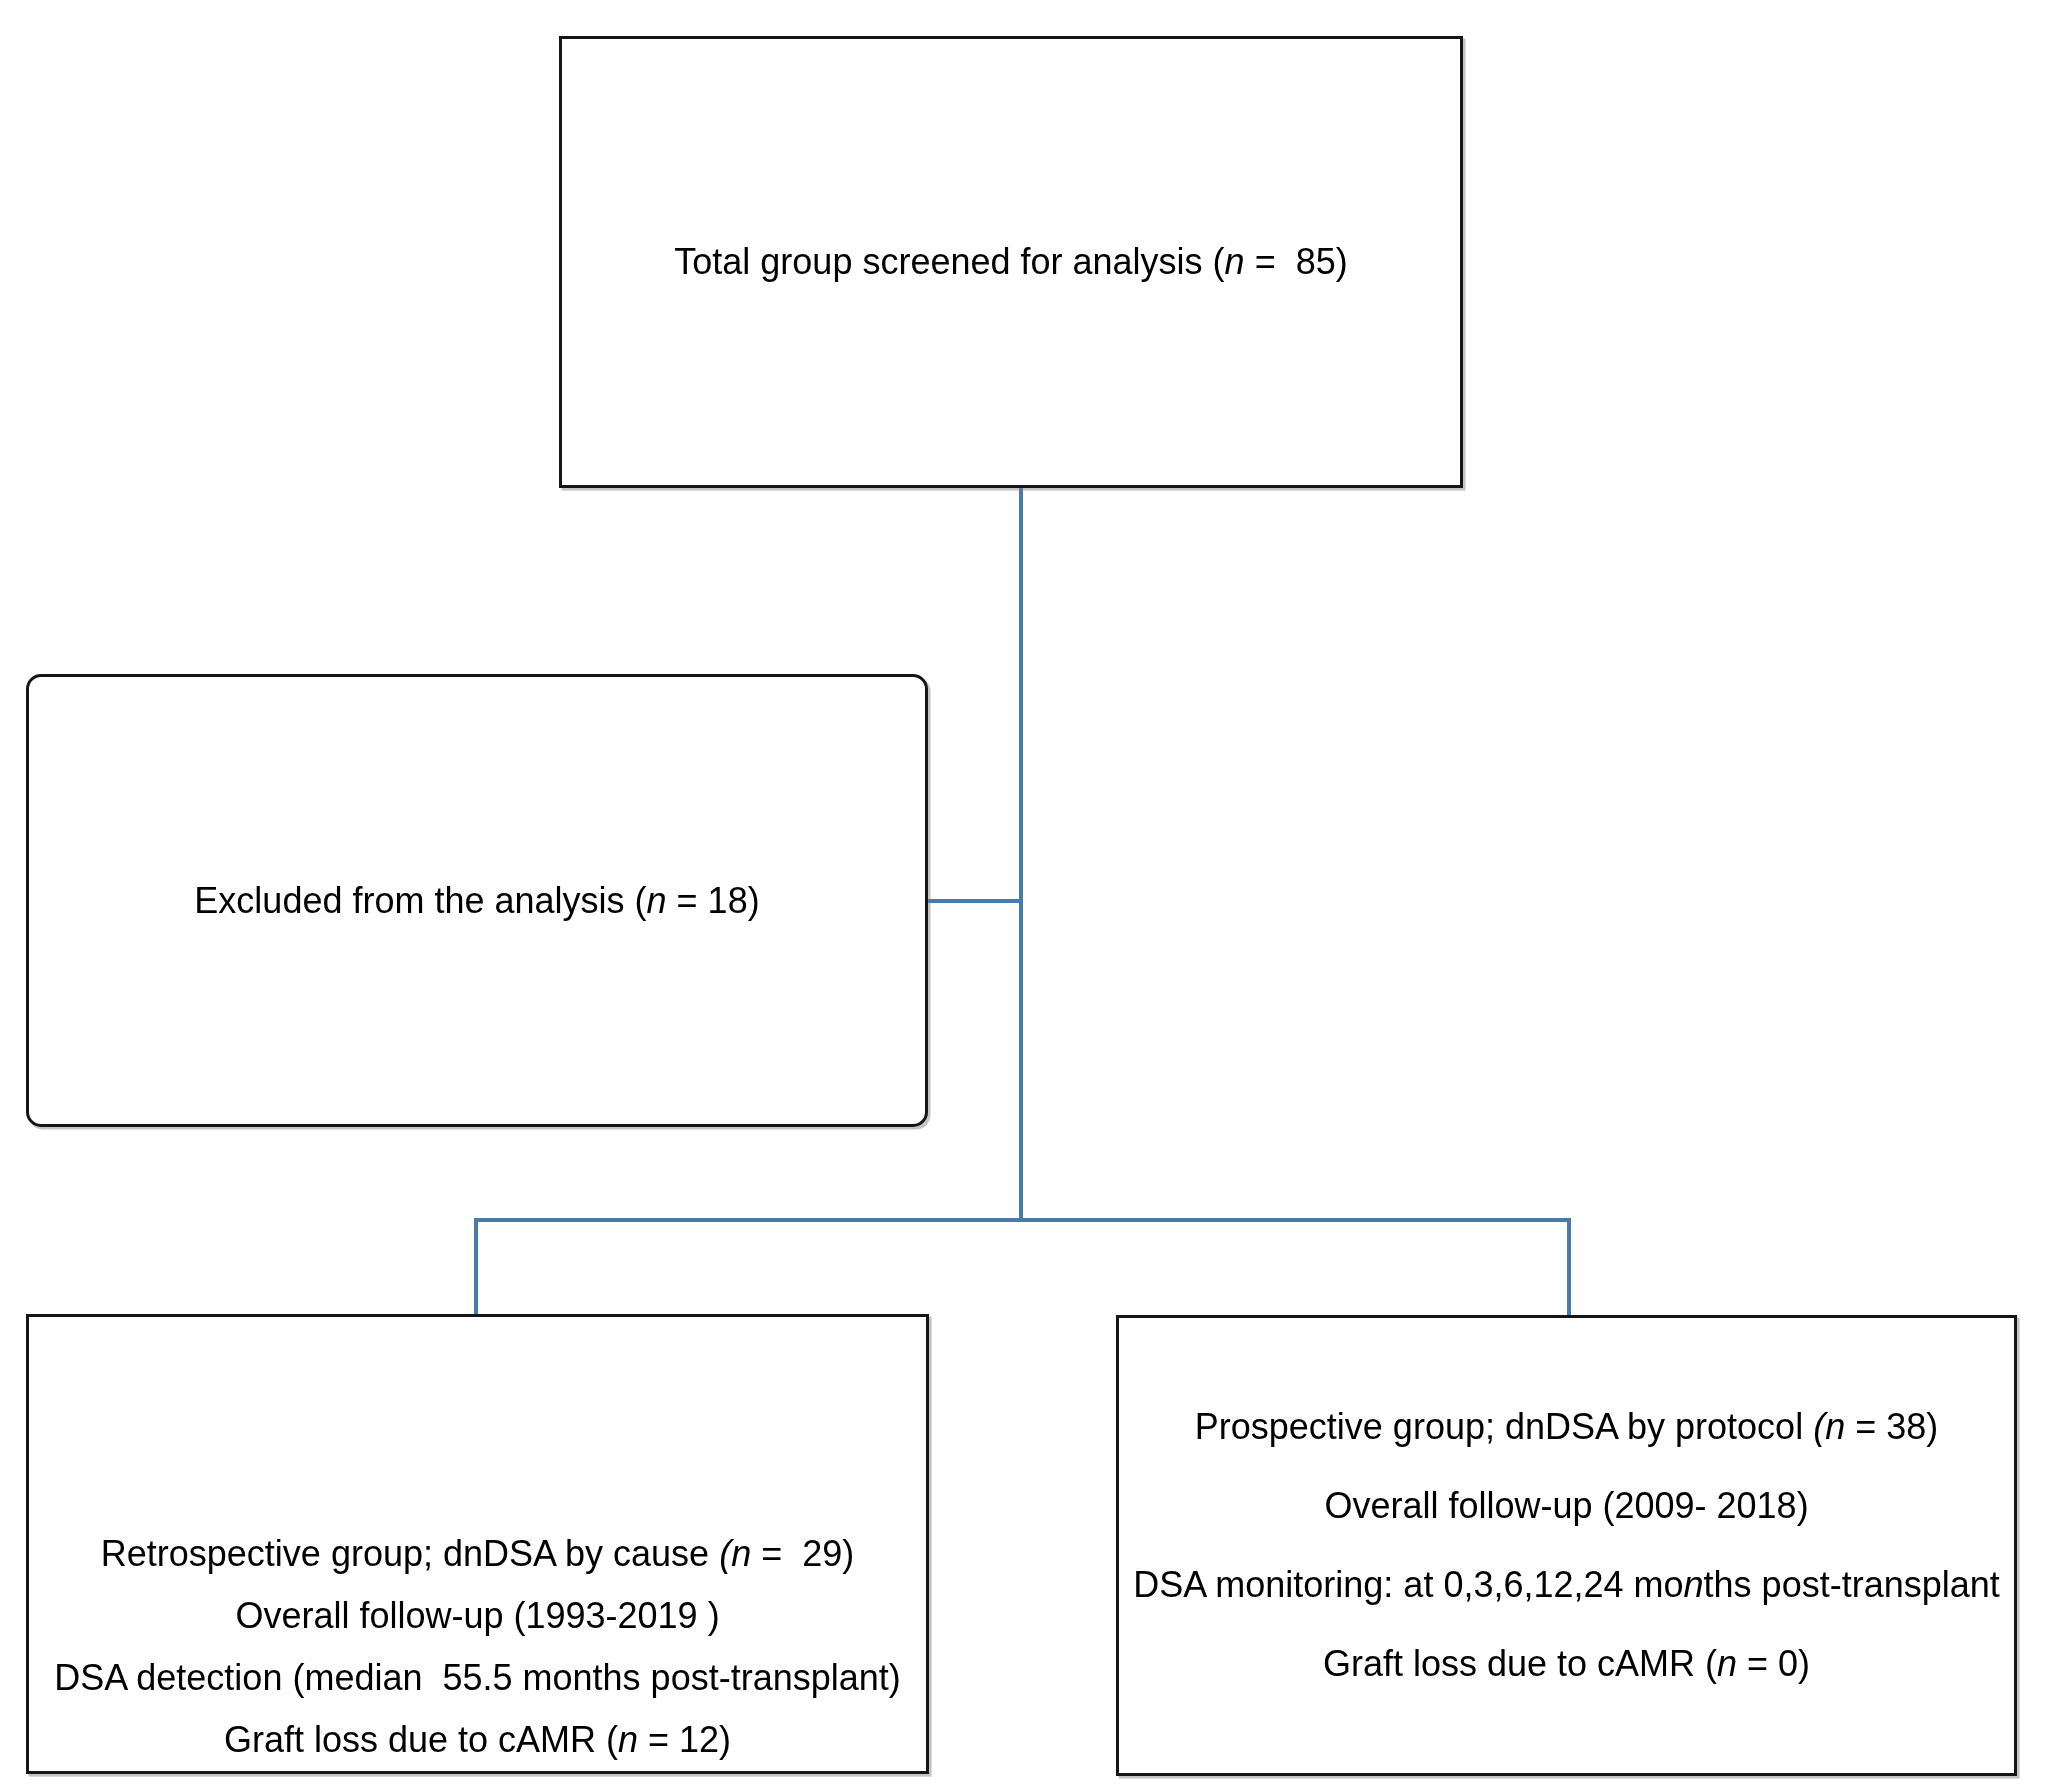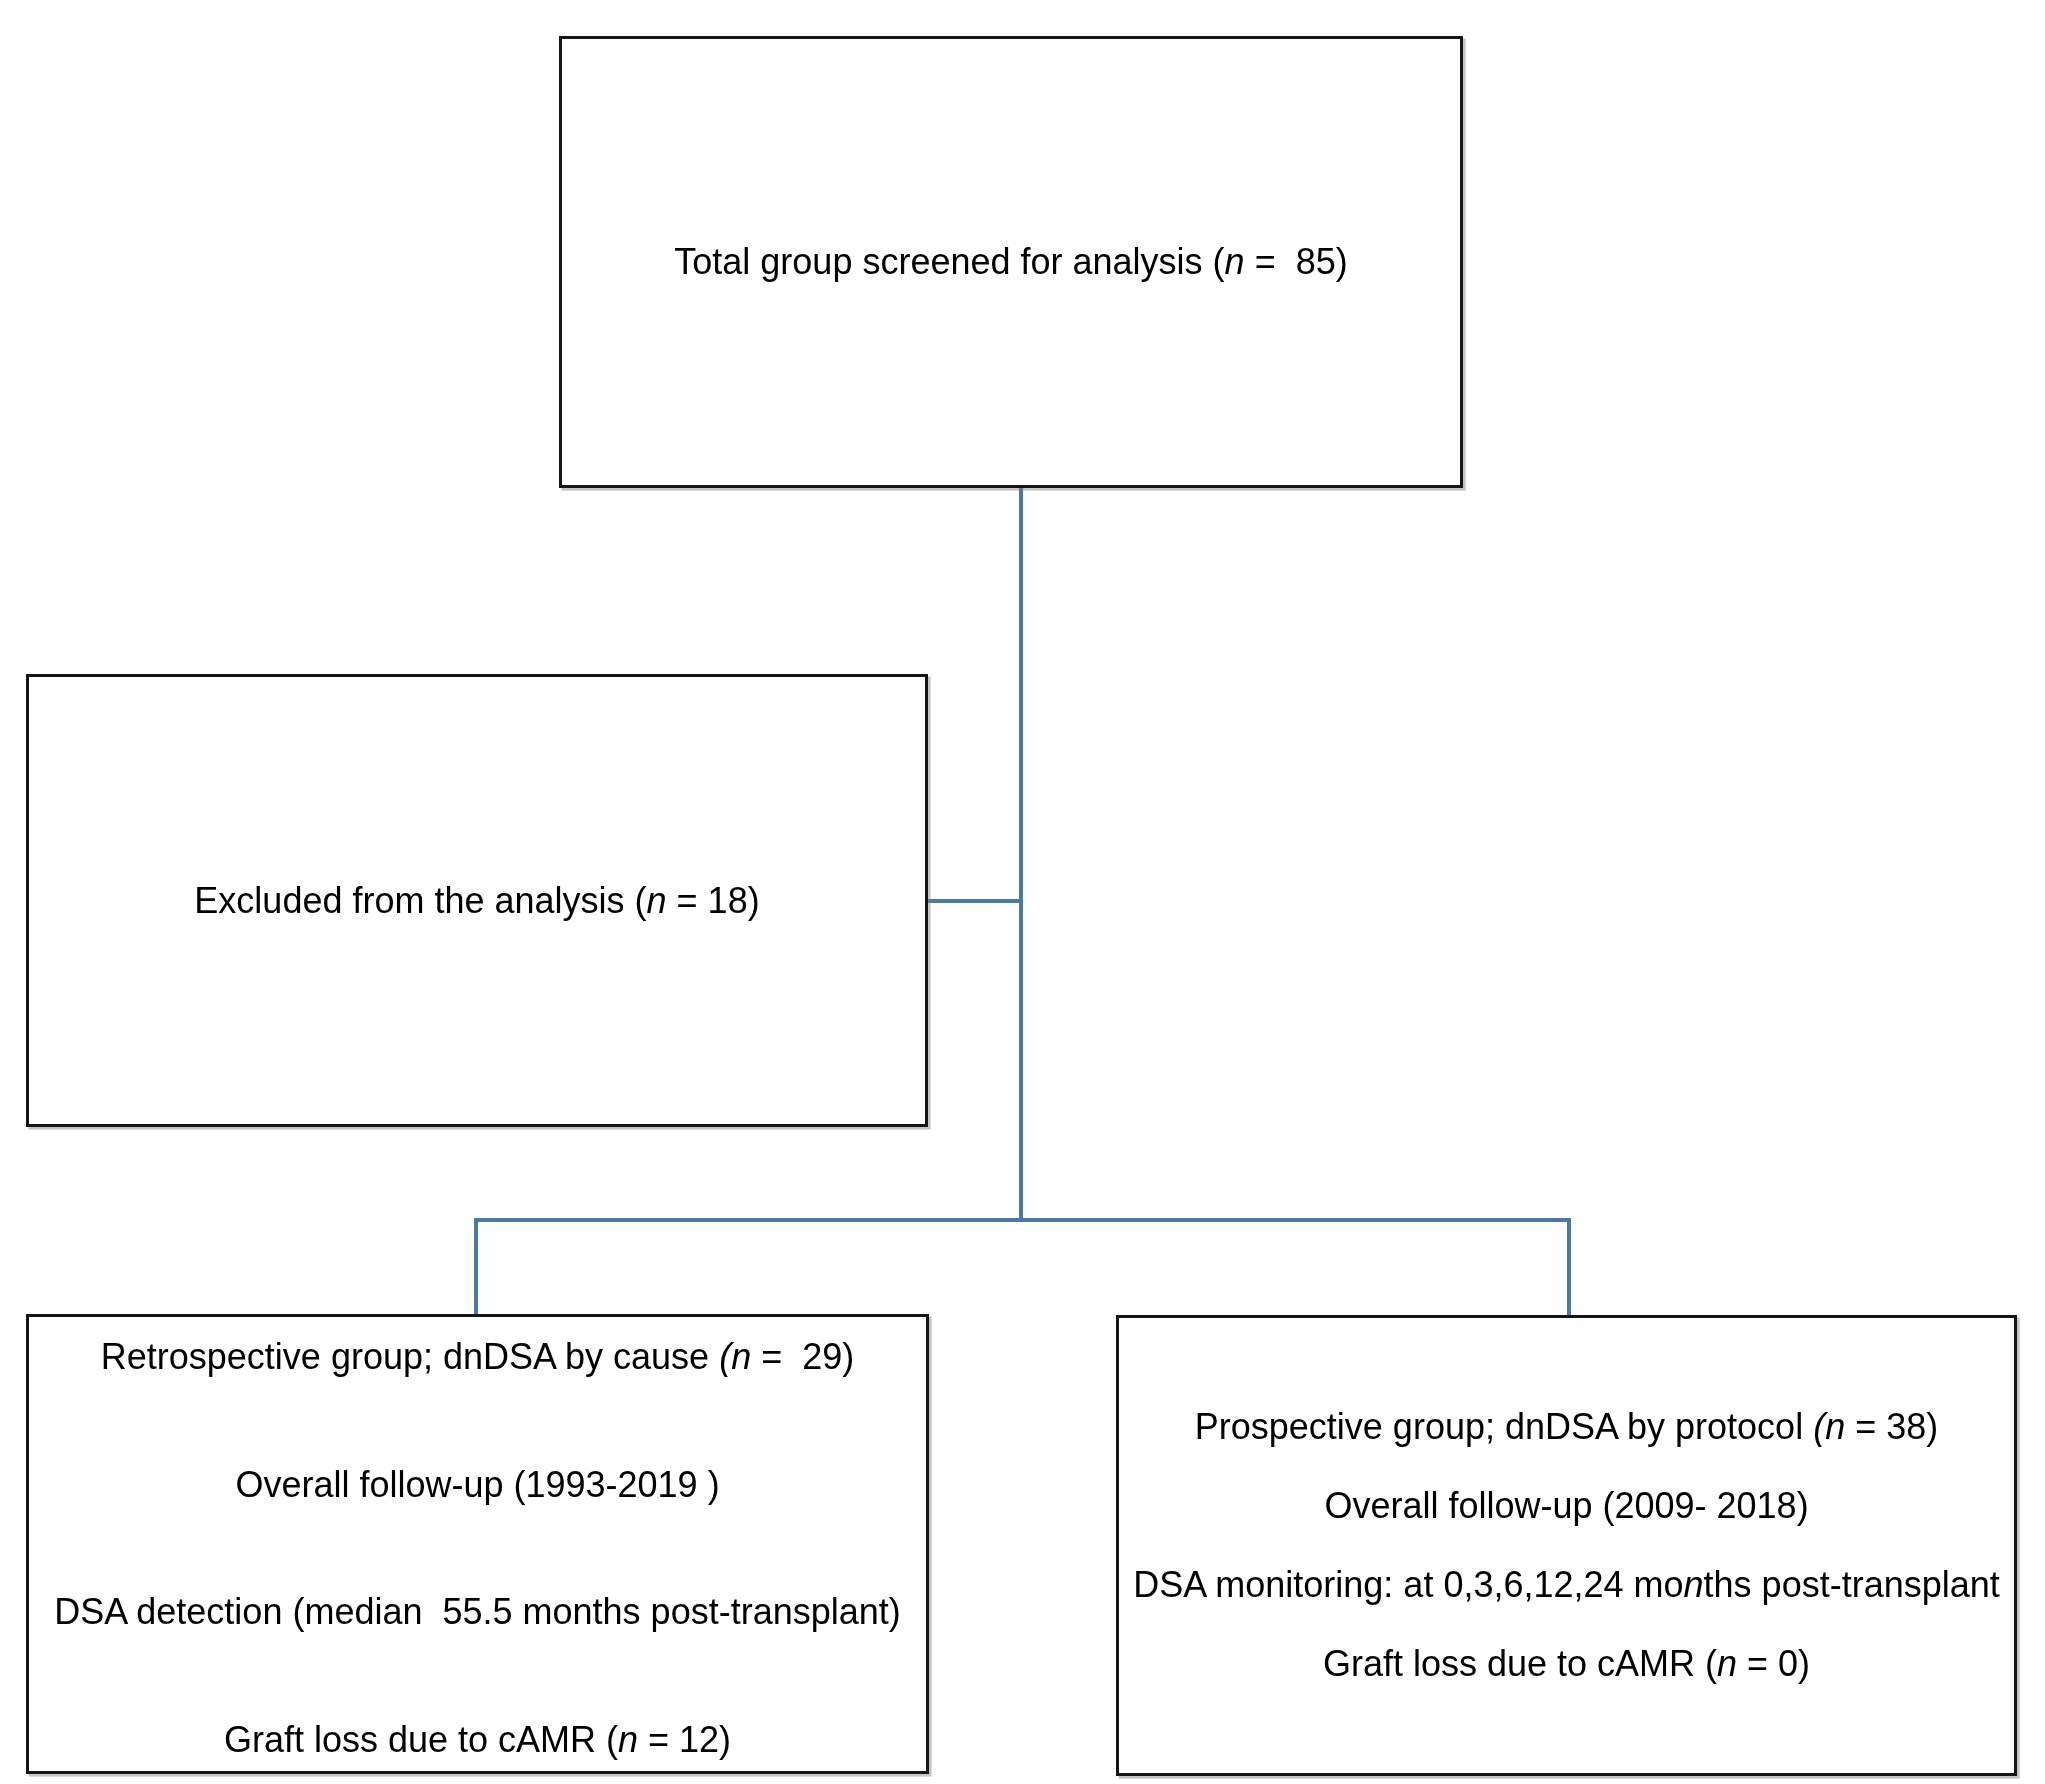--- a/index.html
+++ b/index.html
@@ -28,22 +28,22 @@
     font-size: 36px;
   }
   .box .line {
     white-space: pre;          
     text-align: center;
     line-height: 62px;
   }
   .italic { font-style: italic; }
 
   #box-total        { left: 559px; top:   36px; width: 904px; height: 452px; justify-content: center; }
-  #box-excluded     { left:   26px; top: 674px; width: 902px; height: 453px; justify-content: center; }
-  #box-retrospective{ left:   26px; top: 1314px; width: 903px; height: 460px; justify-content: space-between; padding-top: 9px; }
+  #box-excluded     { left:   26px; top: 674px; width: 902px; height: 453px; justify-content: center; border-radius: 15px; }
+  #box-retrospective{ left:   26px; top: 1314px; width: 903px; height: 460px; justify-content: flex-end; padding-top: 9px; }
   #box-prospective  { left: 1116px; top: 1315px; width: 901px; height: 461px; justify-content: center; }
 
   .connector {
     position: absolute;
     background: #4a7aa8;
   }
   #vline-top      { left: 1019px; top: 486px; width:   4.4px; height: 736px; }
   #hline-excluded { left: 926px; top: 899px; width:  97px; height:   4.4px; }
   #hline-main     { left: 474px; top: 1218px; width: 1097px; height:   4.4px; }
   #vstub-left     { left: 474px; top: 1220px; width:   4.4px; height:  96px; }

